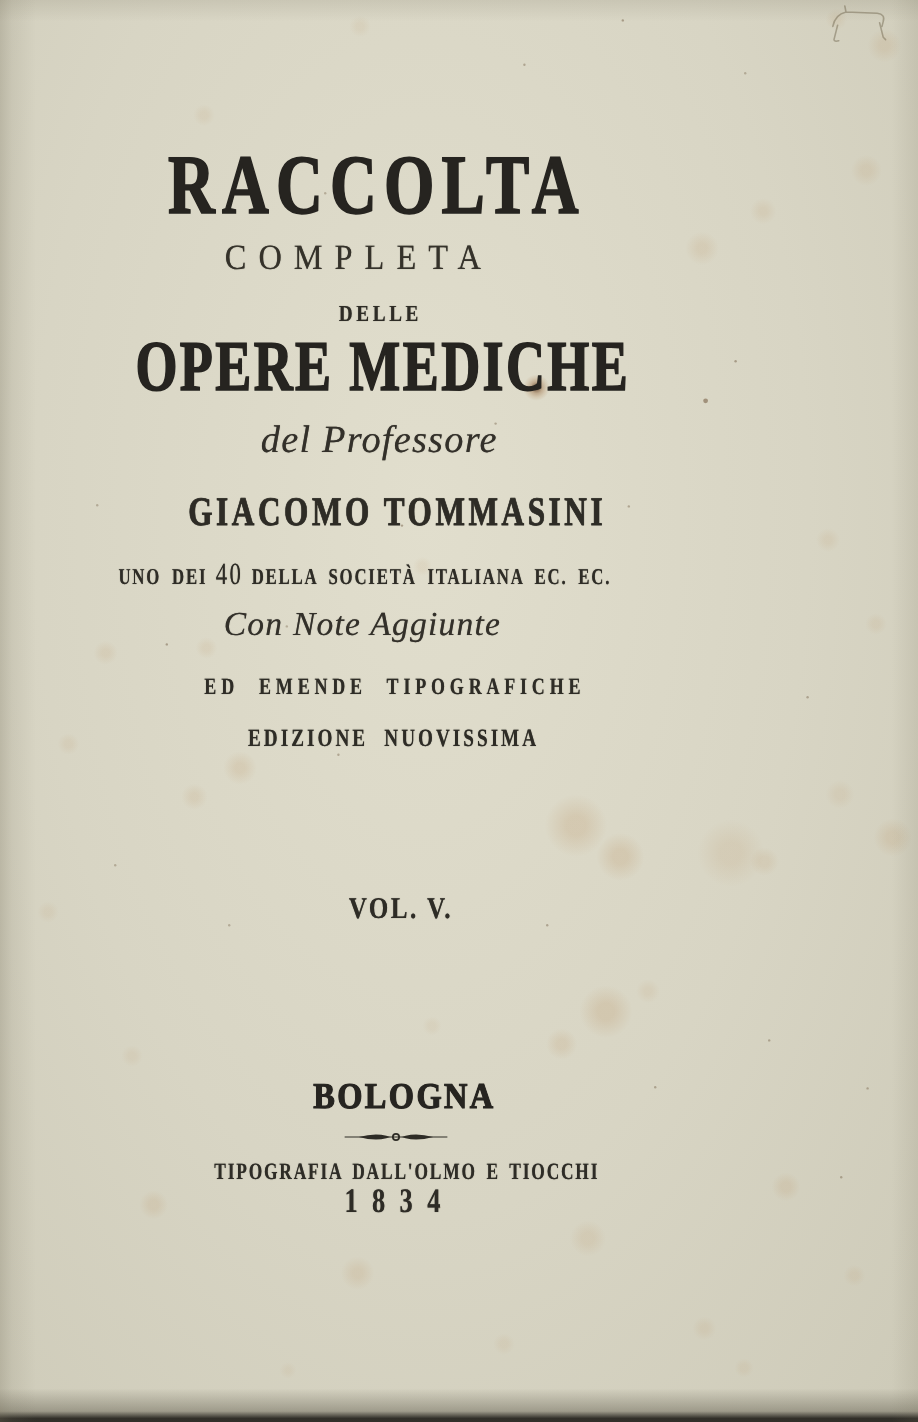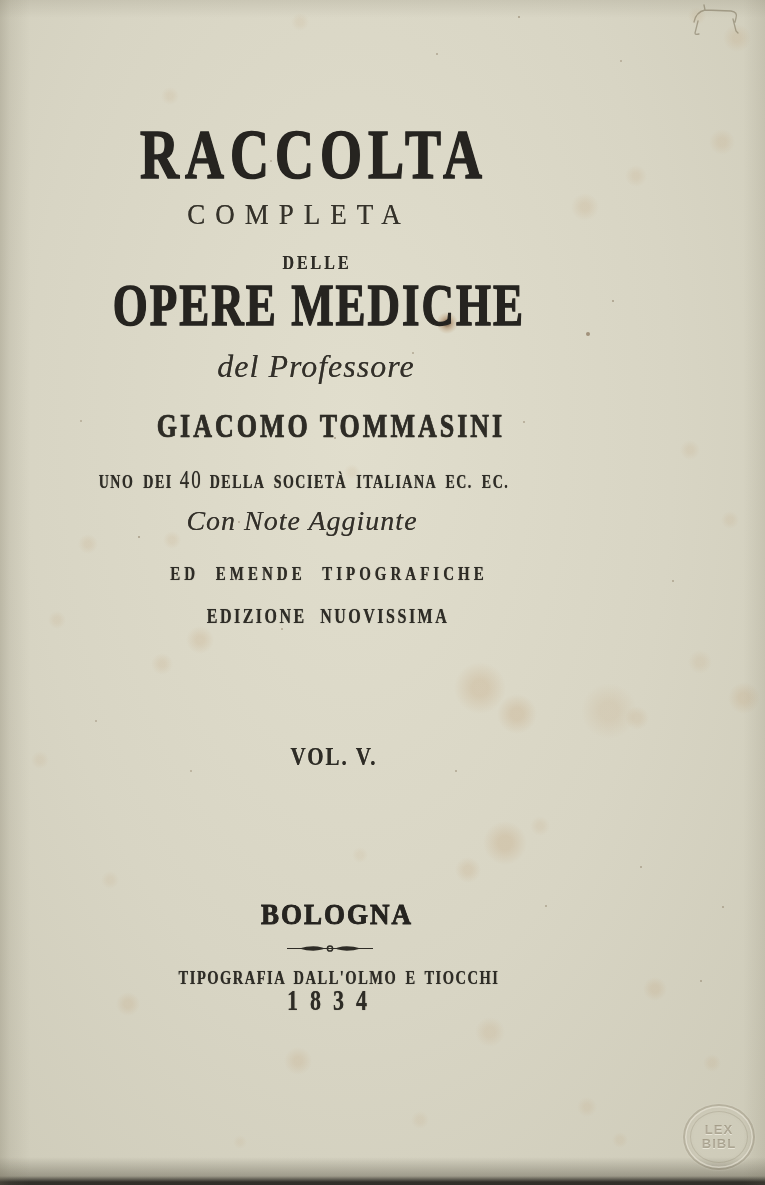--- a/index.html
+++ b/index.html
@@ -148,18 +148,14 @@
         <circle cx="43" cy="5.5" r="2.6" fill="none" stroke="#2e2c26" stroke-width="1.5"></circle>
       </svg>
     </div>
 
     <div class="line tipografia">TIPOGRAFIA DALL'OLMO E TIOCCHI</div>
 
     <div class="line year">1834</div>
 
   </div>
 
-  <div class="stamp">
-    <span>LEX</span>
-    <span>BIBL</span>
-  </div>
 
 </div>
 
 </body></html>

